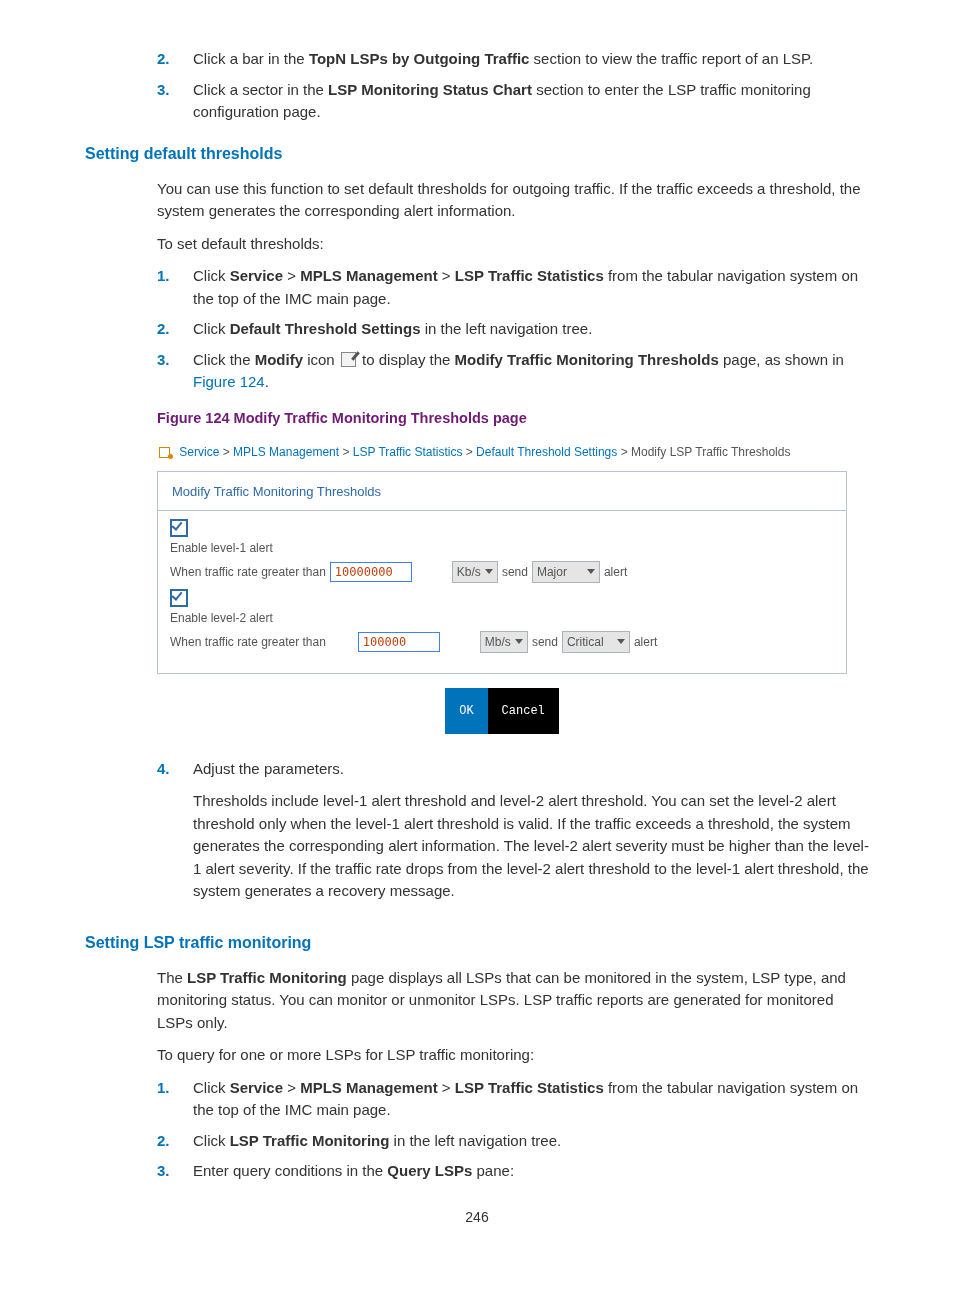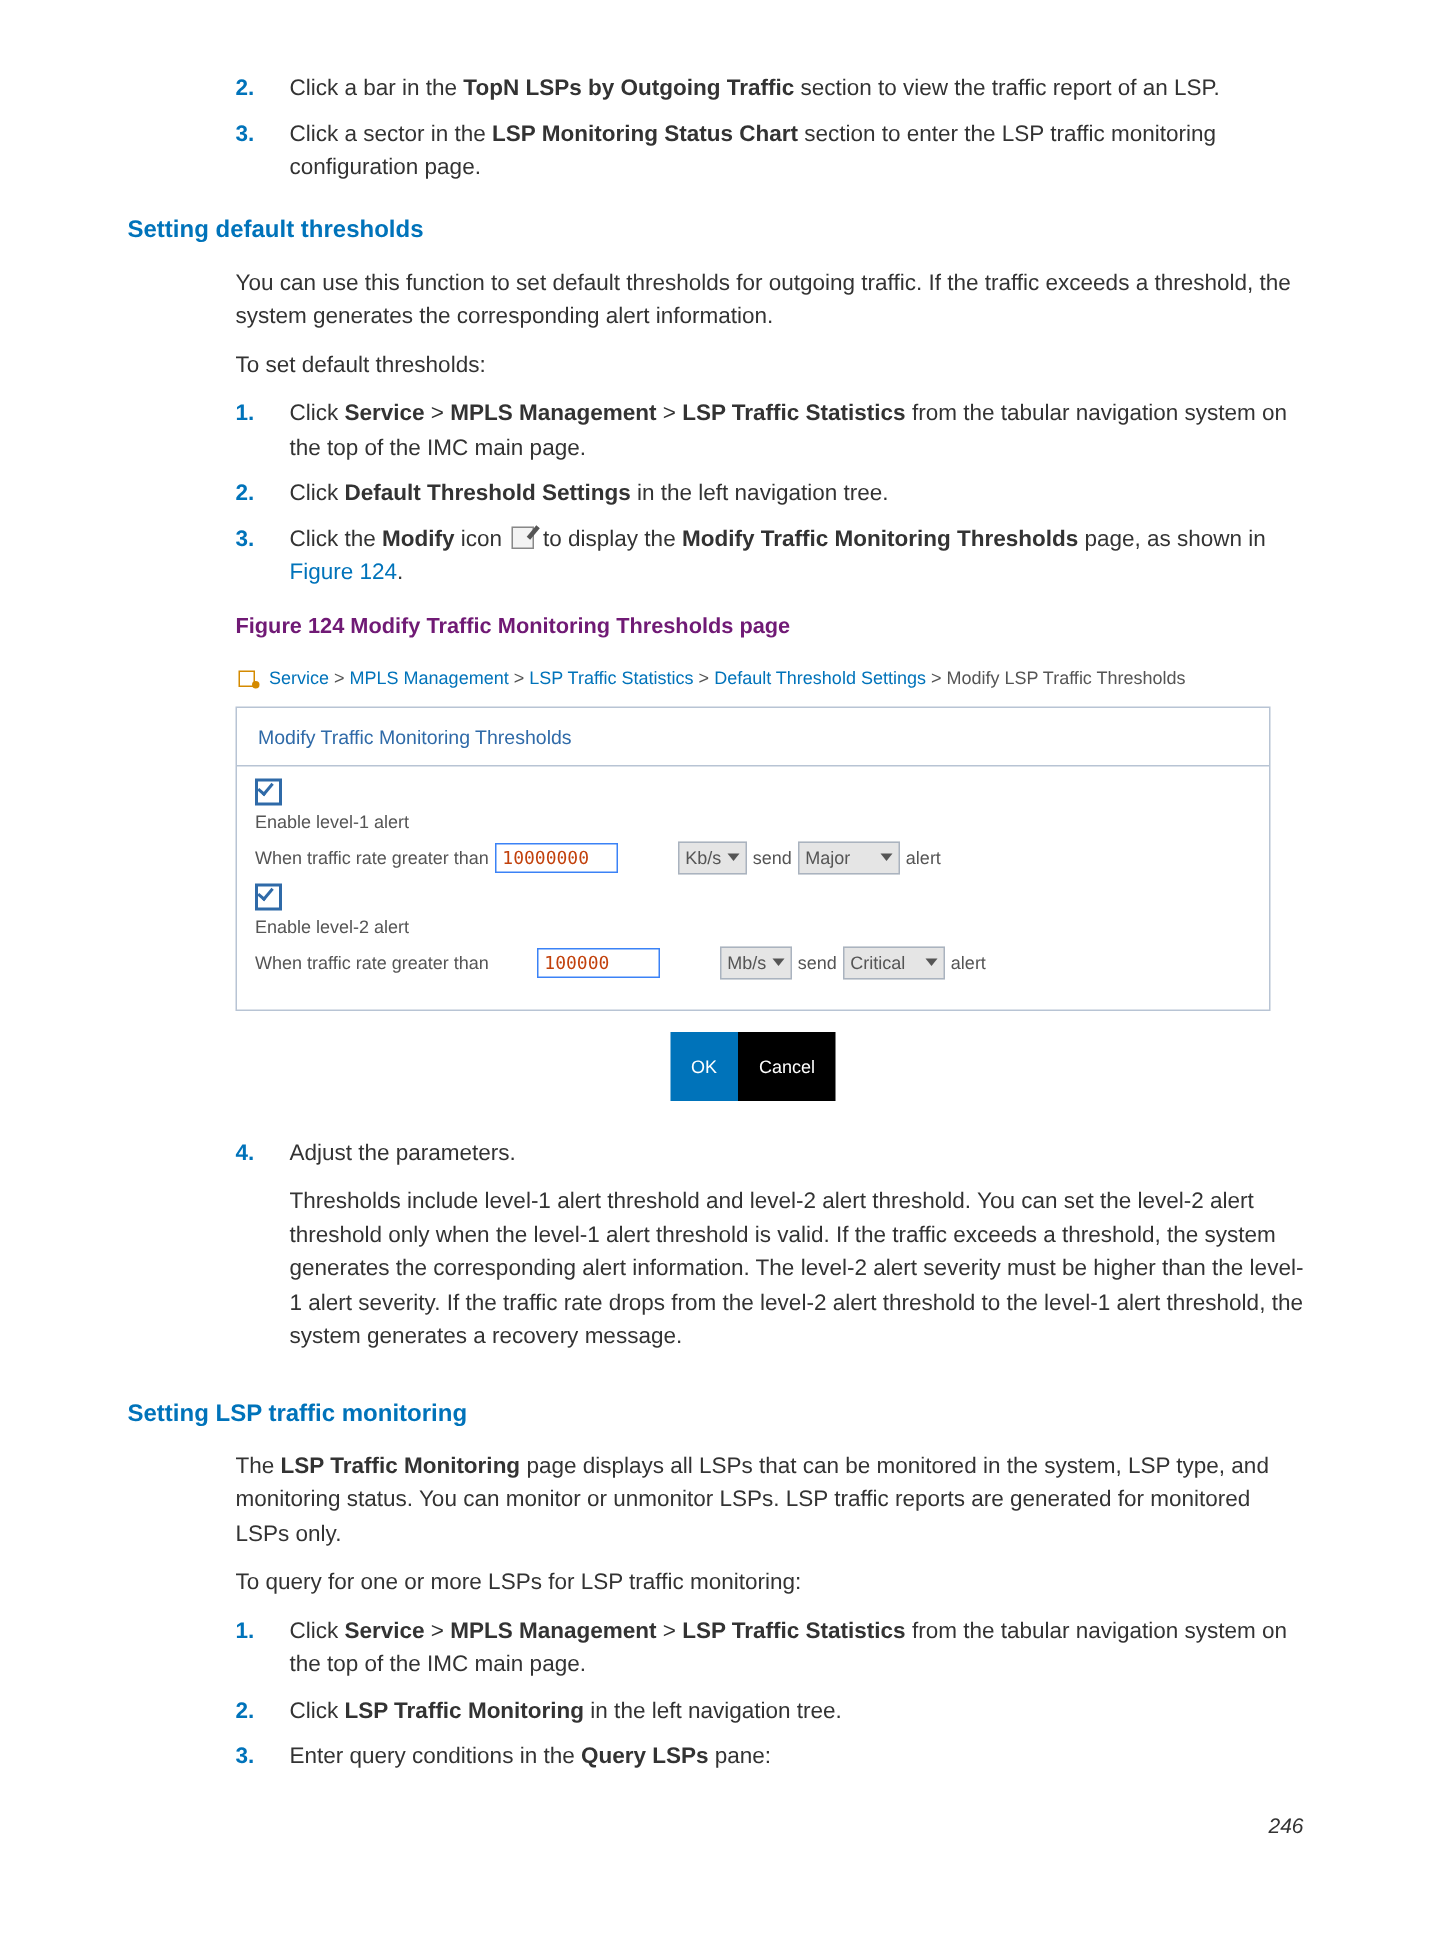--- a/index.html
+++ b/index.html
@@ -45,24 +45,23 @@
   .fig-caption {
     color: #701a75;
     font-weight: bold;
     font-size: 14.5px;
     margin: 14px 0 10px 72px;
   }
   .link {
     color: #0073ba;
   }
   .page-num {
-    text-align: right;
+    text-align: center;
     font-size: 14px;
     margin-top: 24px;
-    font-style: italic;
   }
 
   
   .figure {
     margin-left: 72px;
     width: 690px;
     font-family: Arial, sans-serif;
     font-size: 12px;
     color: #555;
   }
@@ -166,20 +165,21 @@
     margin-top: 14px;
   }
   .btn {
     display: inline-block;
     padding: 16px 14px;
     font-size: 12px;
     color: #fff;
     margin: 0;
     border: none;
     cursor: pointer;
+    font-family: Liberation Mono, monospace;
   }
   .btn-ok { background: #0073ba; }
   .btn-cancel { background: #000000; }
 
   .modify-icon {
     display: inline-block;
     width: 13px; height: 13px;
     border: 1px solid #888;
     position: relative;
     vertical-align: -2px;

